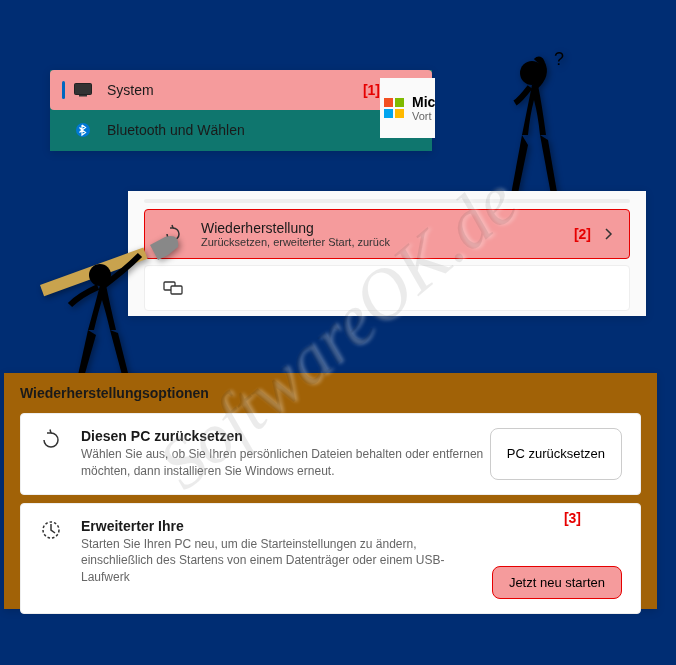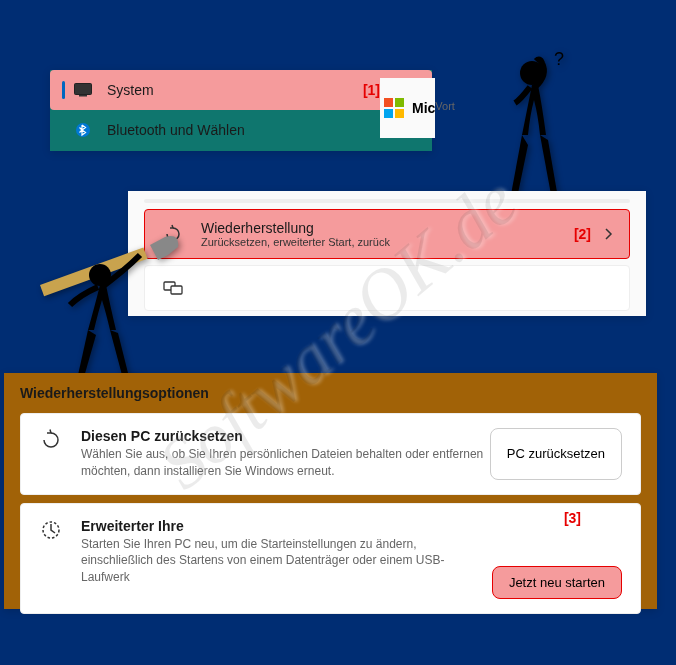--- a/index.html
+++ b/index.html
@@ -78,21 +78,21 @@
       align-items: center;
       padding-left: 4px;
     }
     .ms-logo {
       width: 20px;
       height: 20px;
       margin-right: 8px;
     }
     .ms-text {
       display: flex;
-      flex-direction: row;
+      flex-direction: column;
     }
     .ms-title { font-size: 14px; font-weight: 600; }
     .ms-sub { font-size: 11px; color: #666; }
     
     .panel2 {
       left: 128px;
       top: 191px;
       width: 518px;
       height: 125px;
       padding: 8px 16px;

